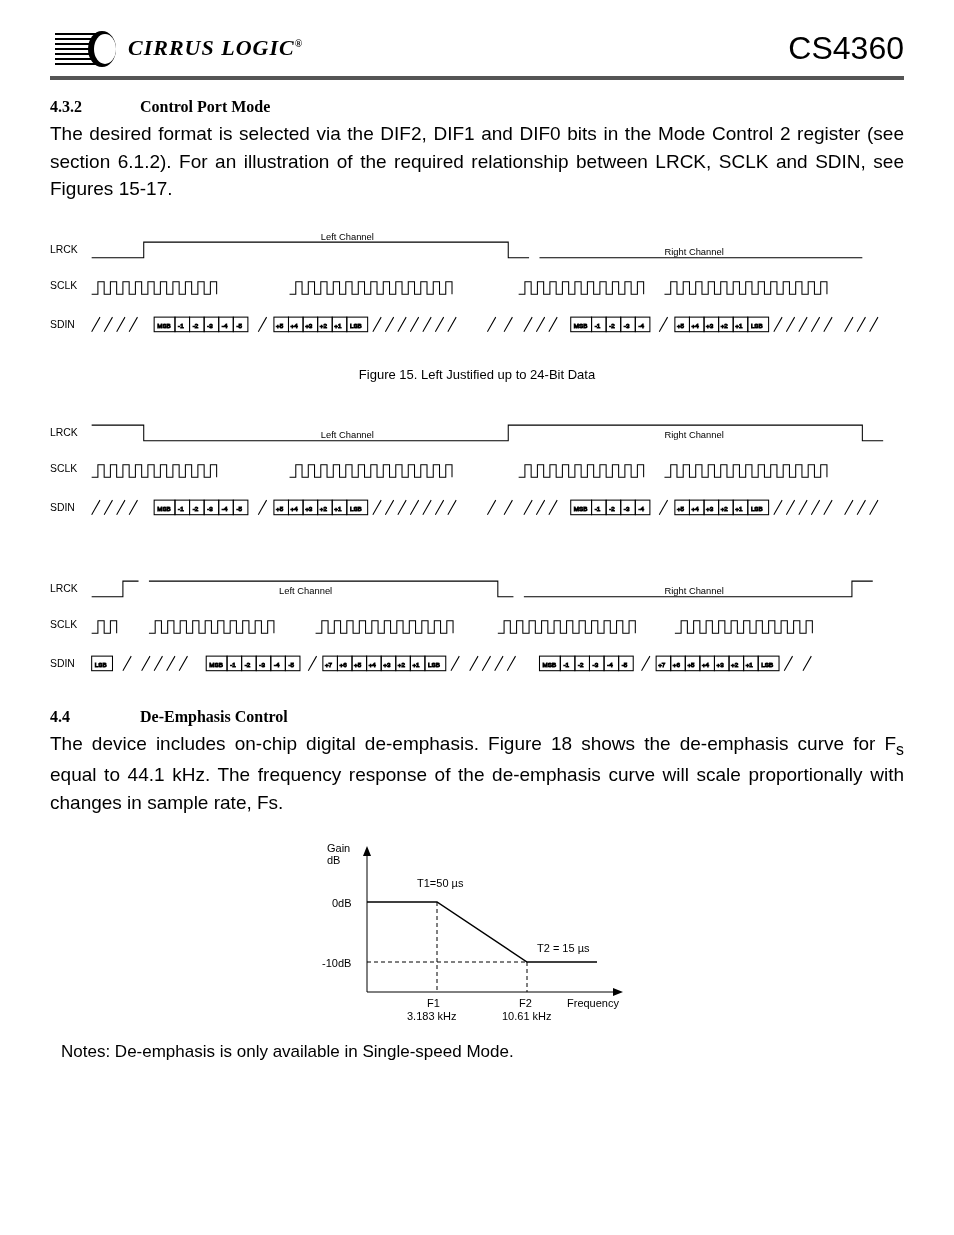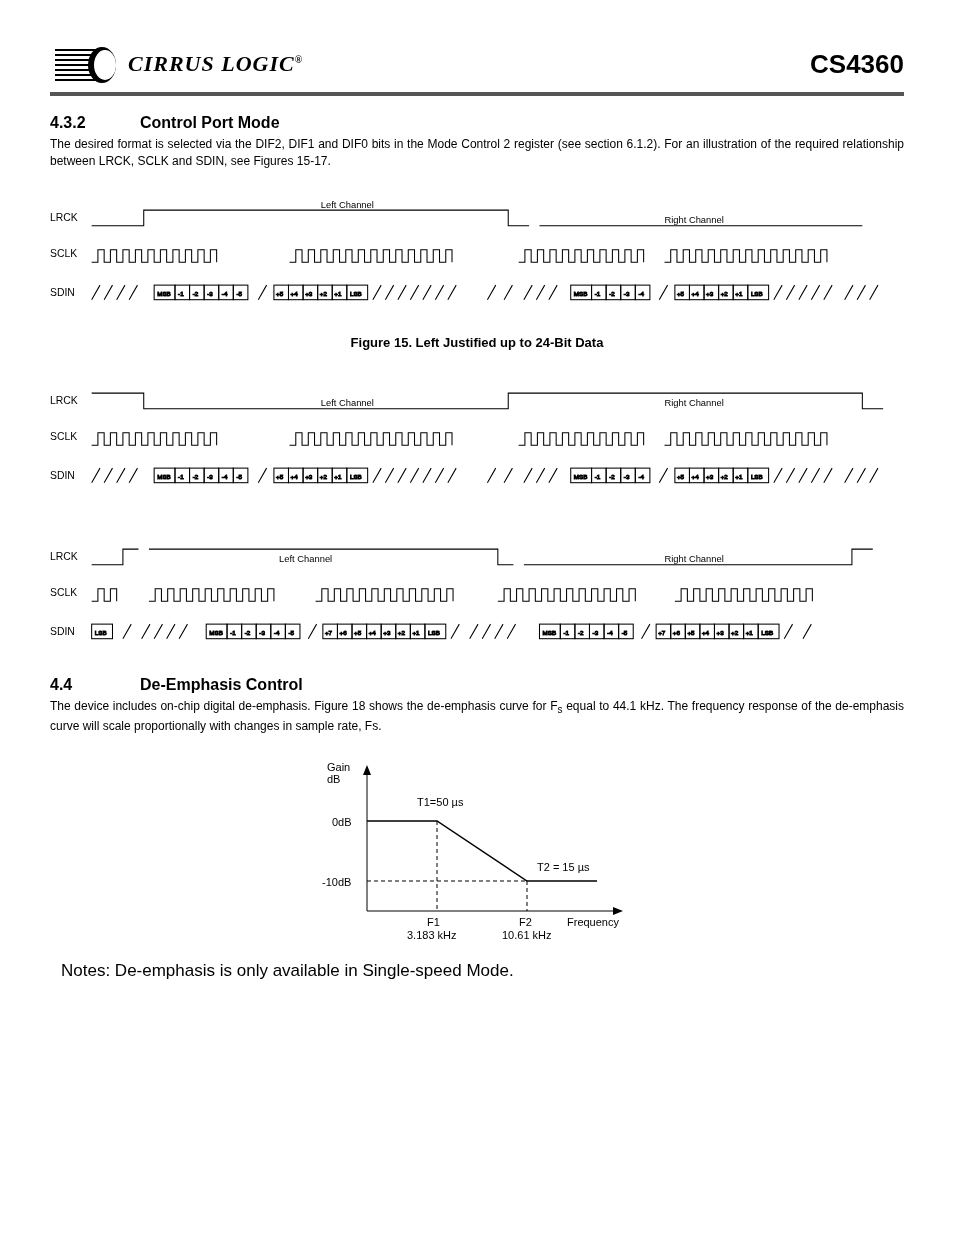--- a/index.html
+++ b/index.html
@@ -4,21 +4,21 @@
 <style>
   body {
     margin: 0;
     padding: 0;
     font-family: Arial, Helvetica, sans-serif;
     background: #fff;
     color: #000;
     width: 954px;
   }
   .page {
-    padding: 44px 50px 30px 50px;
+    padding: 28px 50px 30px 50px;
     box-sizing: border-box;
     width: 954px;
   }
   .header {
     display: flex;
     justify-content: space-between;
     align-items: center;
     margin-bottom: 8px;
   }
   .logo {
@@ -35,50 +35,51 @@
   .logo-text {
     font-family: "Times New Roman", serif;
     font-style: italic;
     font-weight: bold;
     font-size: 22px;
     letter-spacing: 1px;
   }
   .logo-text sup { font-size: 10px; font-style: normal;}
   .part-number {
     font-family: Arial, sans-serif;
-    font-size: 26px;
-    font-weight: bold;
+    font-size: 32px;
+    font-weight: normal;
   }
   .hr-heavy {
     border: none;
     border-top: 4px solid #555;
     margin: 4px 0 18px 0;
   }
   .h-sec {
     font-weight: bold;
     font-size: 16px;
     margin: 6px 0 4px 0;
+    font-family: Liberation Serif, serif;
   }
   .h-num { display:inline-block; width: 90px; }
   .body-text {
-    font-size: 12px;
+    font-size: 19px;
     line-height: 1.45;
     text-align: justify;
     margin: 4px 0 16px 0;
   }
   .fig-block {
     margin: 12px 0 6px 0;
   }
   .timing {
     width: 100%;
     height: 140px;
   }
   .fig-caption {
     text-align: center;
-    font-weight: bold;
+    font-weight: normal;
     font-size: 13px;
     margin: 4px 0 20px 0;
   }
   .deemph-chart {
     width: 360px;
     height: 200px;
     margin: 10px auto 4px auto;
     display:block;
   }
   .notes {

